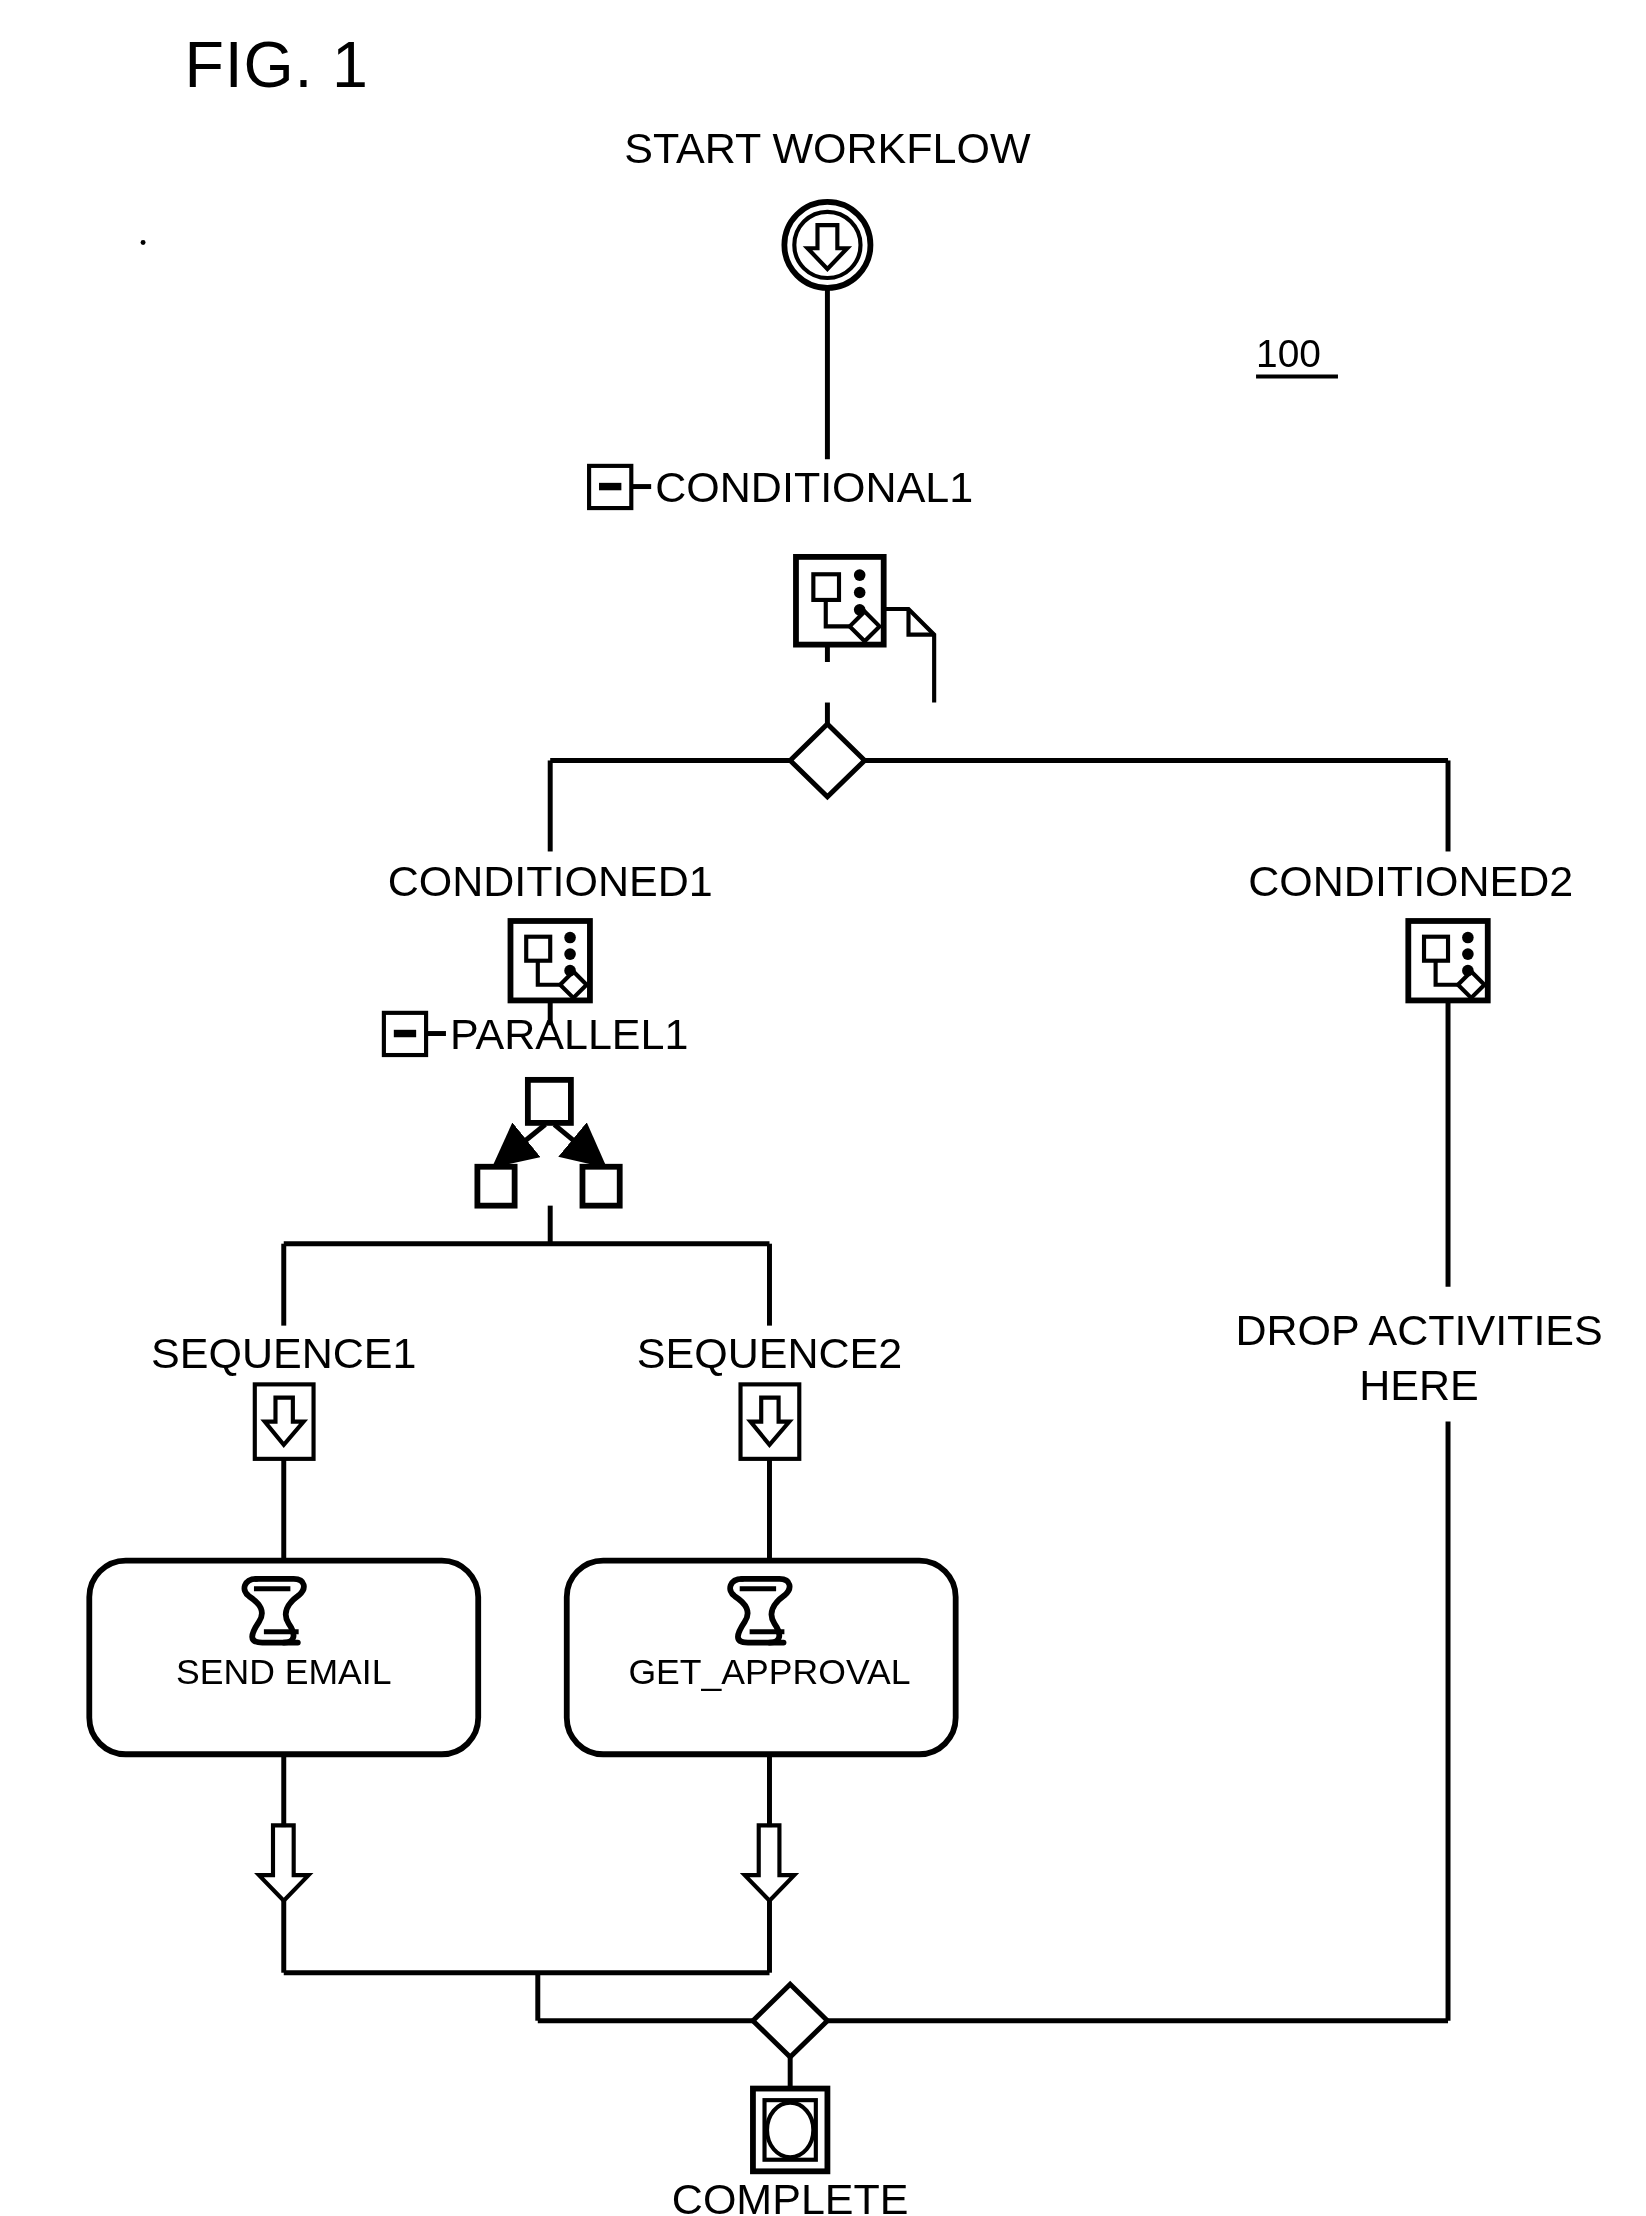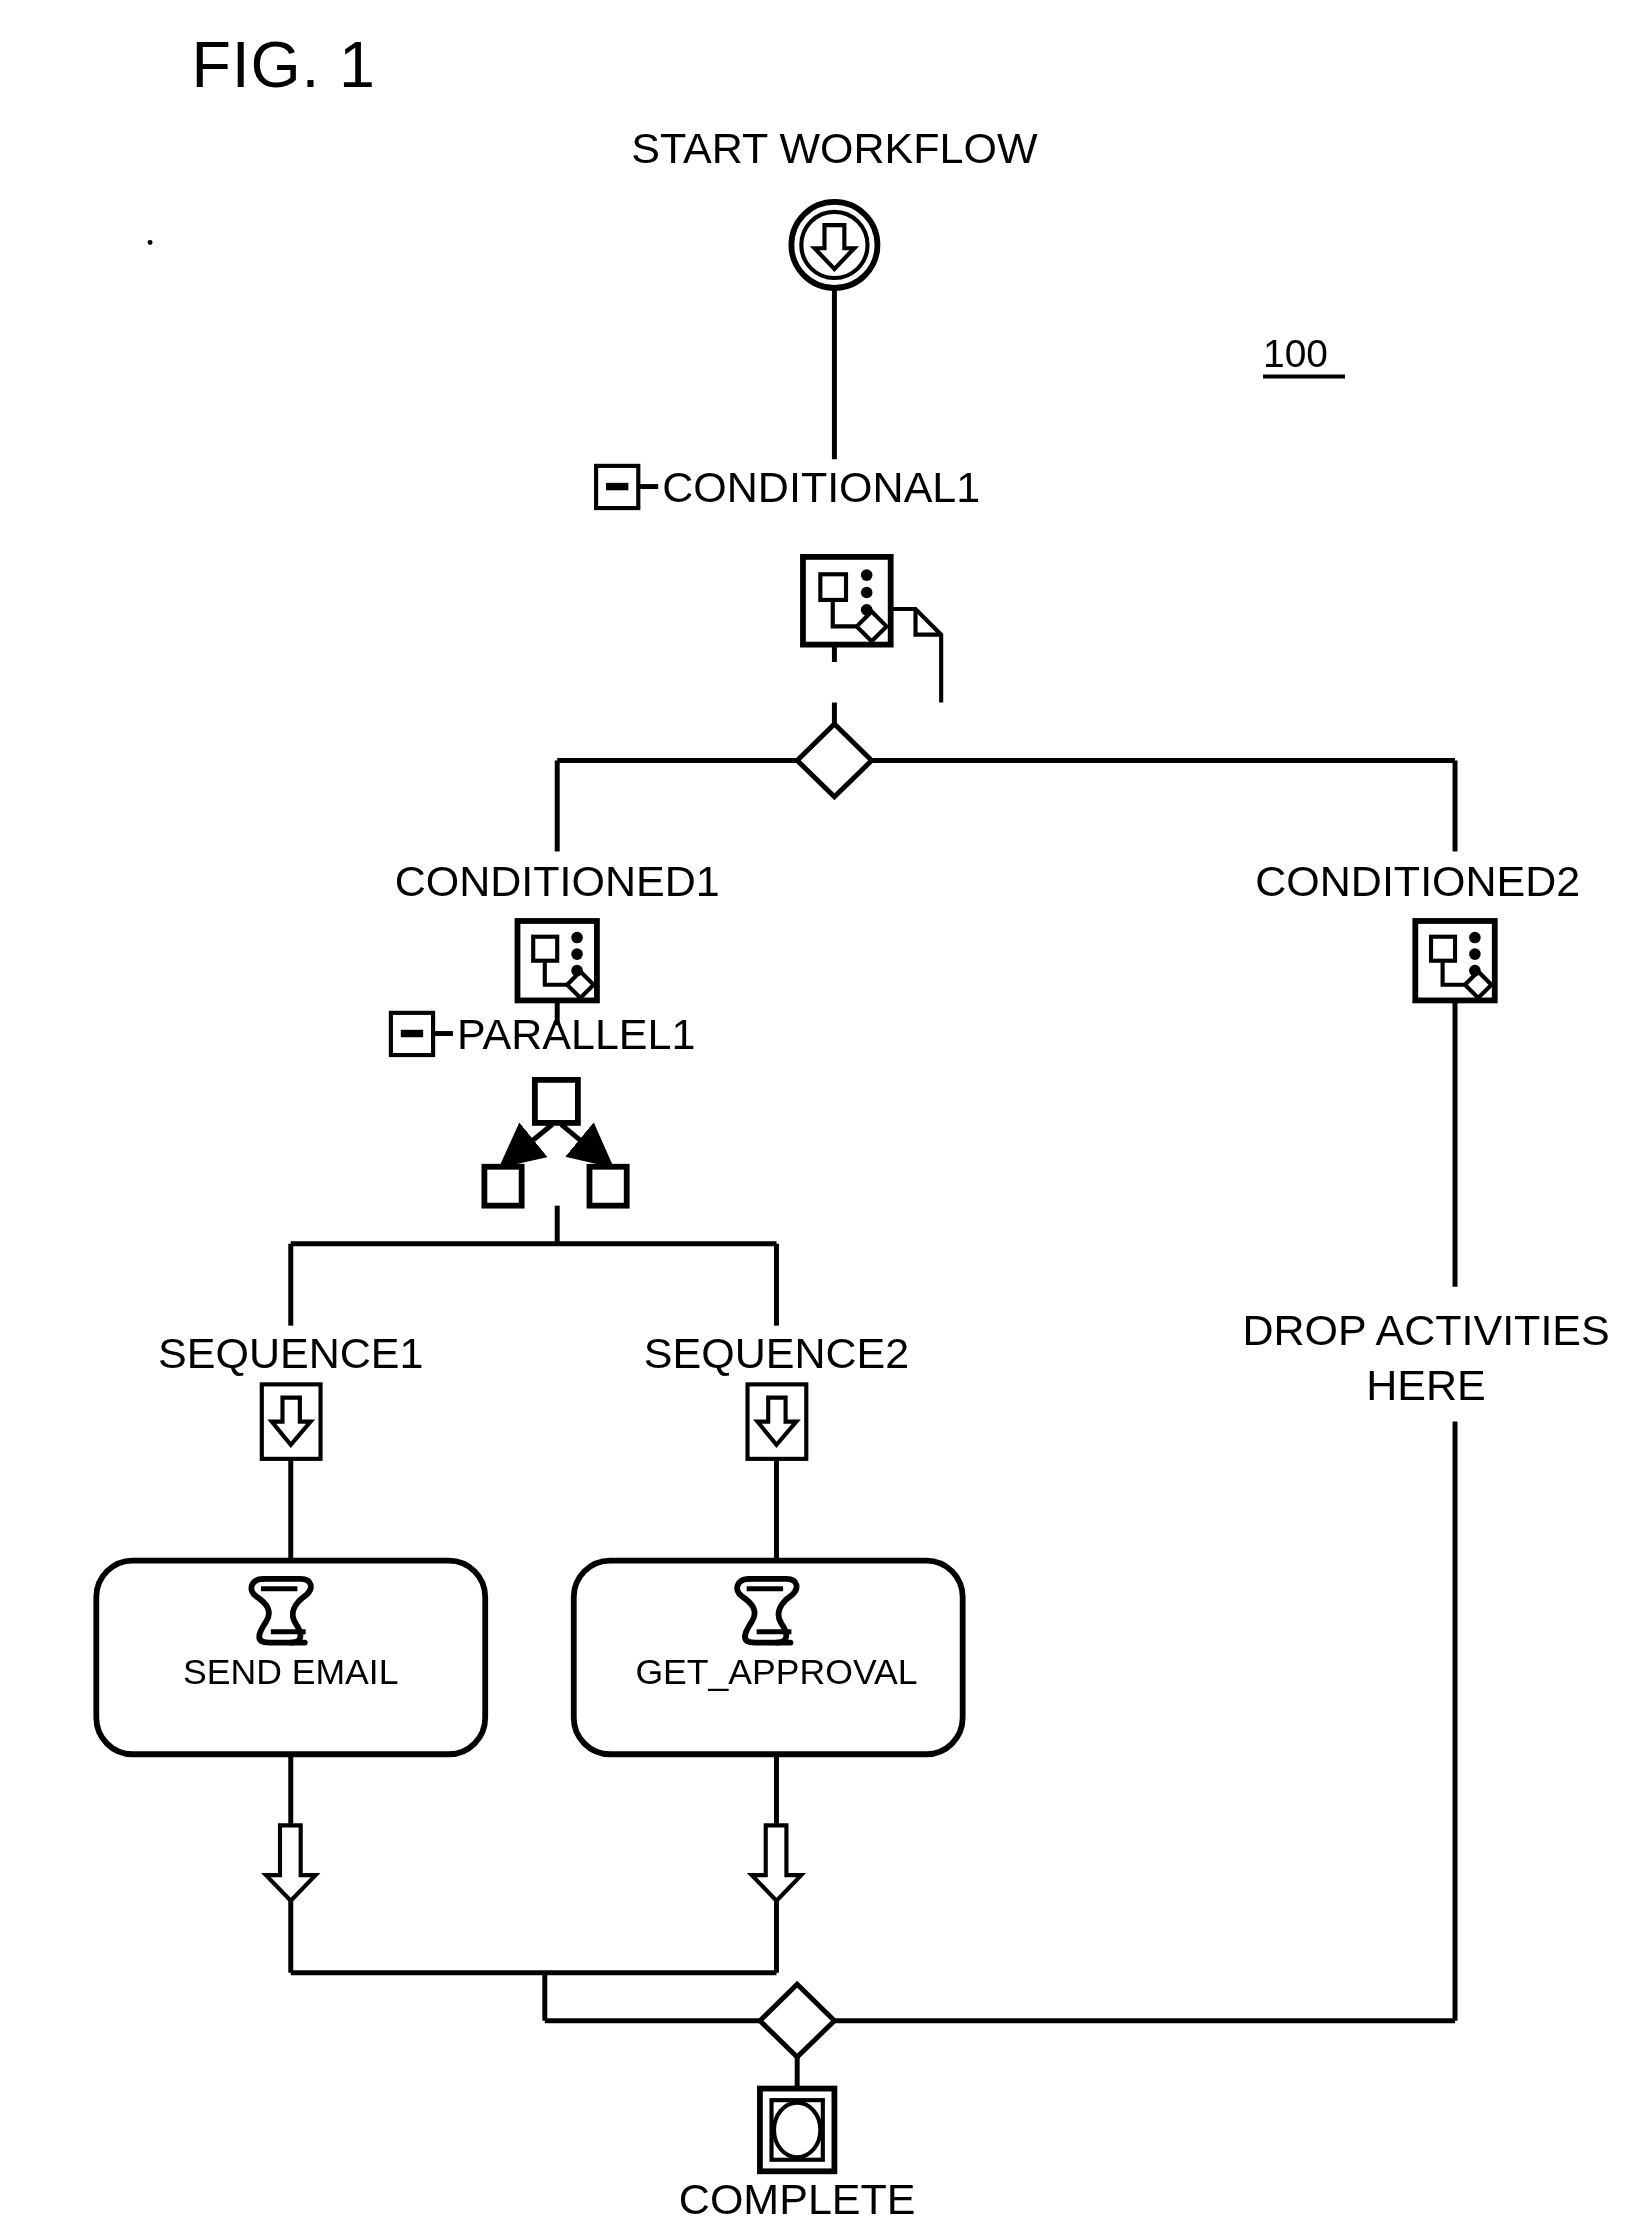--- a/index.html
+++ b/index.html
@@ -11,21 +11,21 @@
   body {
     width: 1646px;
     height: 2216px;
     position: relative;
     overflow: hidden;
     font-family: "Liberation Sans", "DejaVu Sans", sans-serif;
     color: #000000;
   }
   #figure-root {
     position: absolute;
-    left: 11px;
+    left: 4px;
     top: 0;
     width: 1316px;
     height: 2216px;
   }
   svg#diagram {
     display: block;
     width: 1646px;
     height: 2216px;
   }
   .wire {

